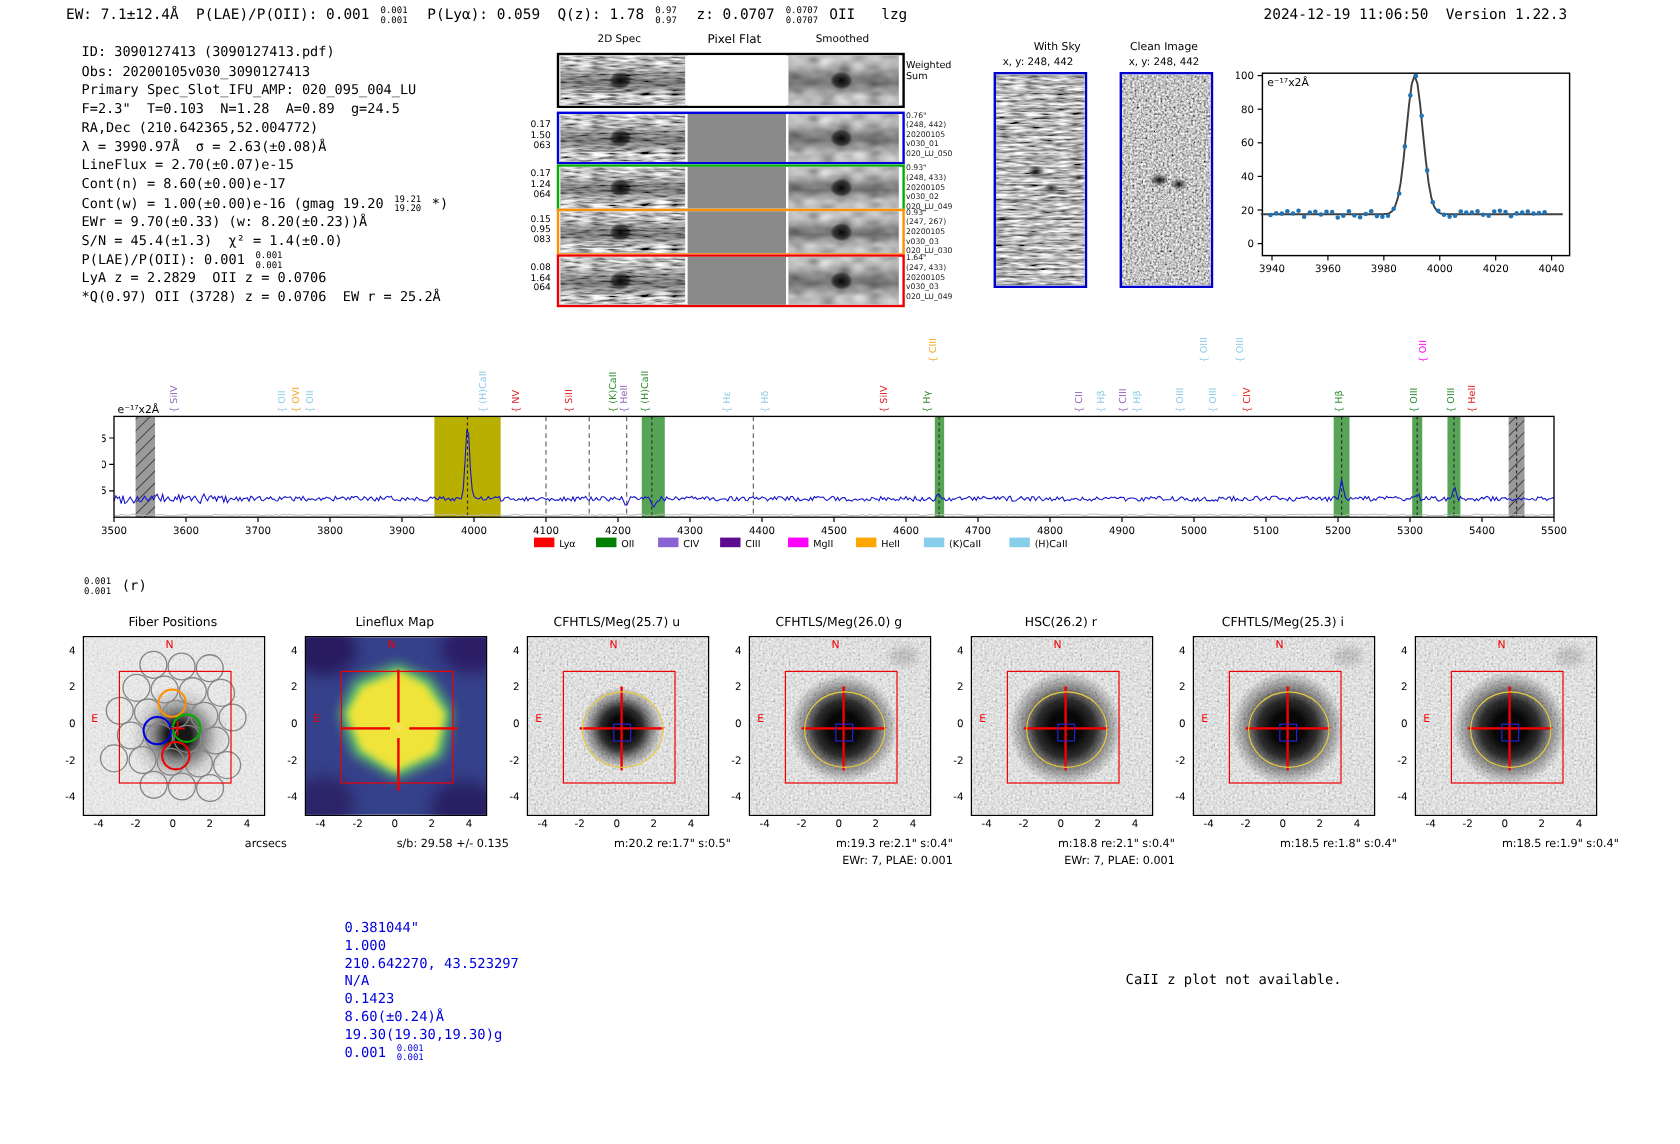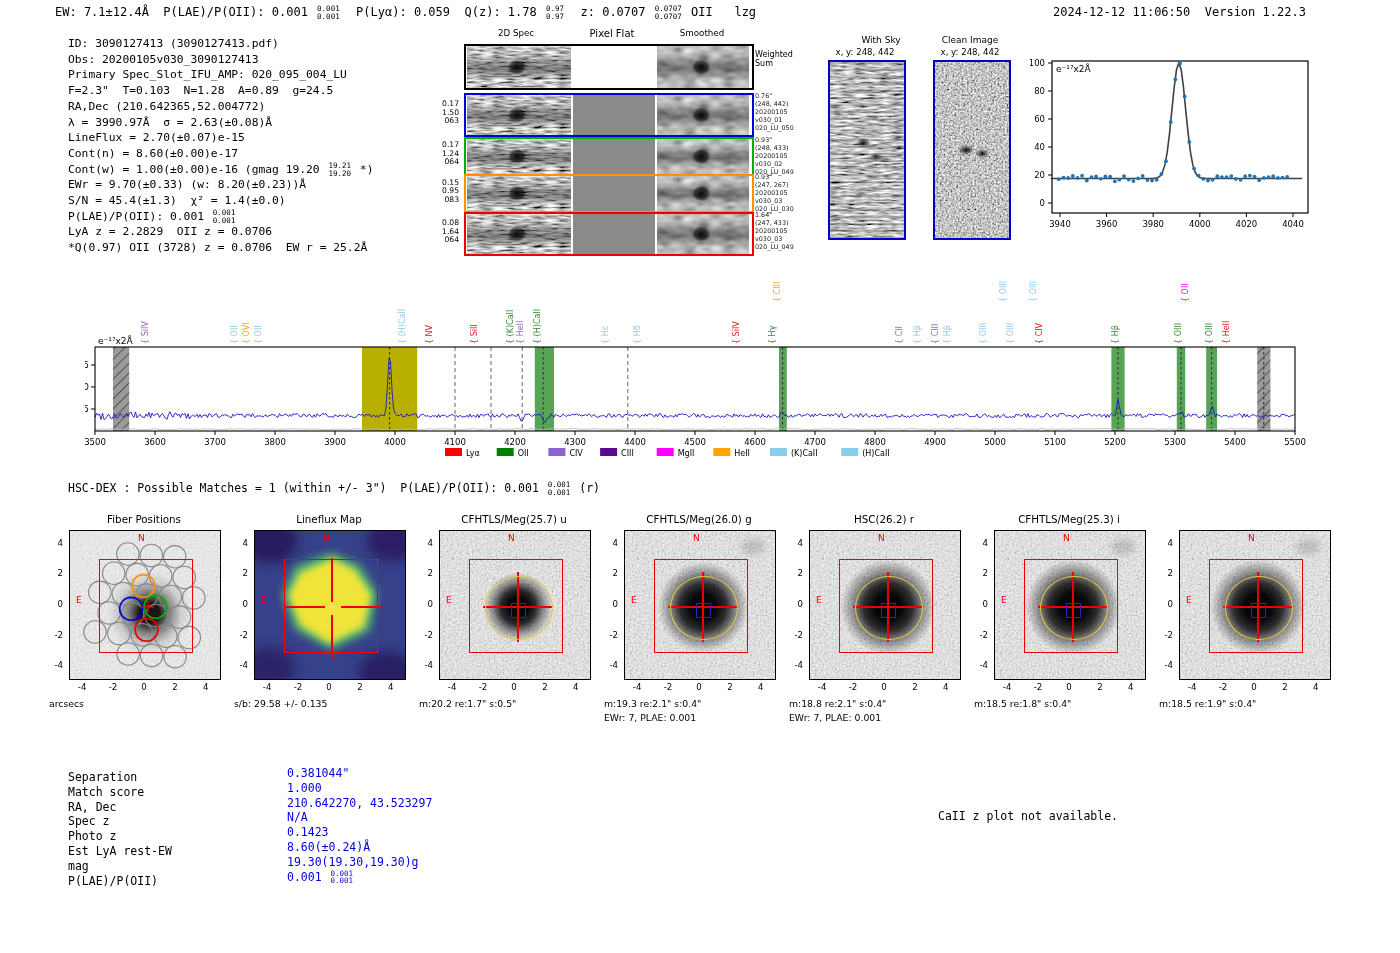--- a/index.html
+++ b/index.html
@@ -10,21 +10,21 @@
   .frac{display:inline-flex;flex-direction:column;vertical-align:middle;
         font-size:7.5px;line-height:7.6px;margin:0 2px;text-align:left;}
   #header{left:55px;top:5px;font-size:12px;white-space:pre;}
   #timestamp{left:1053px;top:5px;font-size:12px;white-space:pre;}
   #info{left:68px;top:36px;font-size:11.3px;line-height:15.7px;white-space:pre;}
   #hscdex{left:68px;top:481px;font-size:11.5px;white-space:pre;}
   #photz-note{left:938px;top:809px;font-size:11.5px;}
   #matchlabels{left:68px;top:770px;font-size:11.5px;line-height:14.8px;white-space:pre;}
   #matchvalues{left:287px;top:766px;font-size:11.5px;line-height:14.8px;color:#0000dd;white-space:pre;}
   .ptitle{position:absolute;font-size:10.3px;text-align:center;width:170px;}
-  .pcap{position:absolute;font-size:9.3px;text-align:left;width:190px;}
+  .pcap{position:absolute;font-size:9.3px;text-align:right;width:190px;}
   .tick{position:absolute;font-size:8.6px;}
   .sky-title{position:absolute;font-size:9px;text-align:center;width:90px;}
   .sky-coords{position:absolute;font-size:8.6px;text-align:center;width:90px;}
   .l2{line-height:9px;}
 </style>
 </head>
 <body>
 
 <div id="page">
 
@@ -62,21 +62,21 @@
         <feGaussianBlur stdDeviation="1.6"></feGaussianBlur>
       </filter>
       <pattern id="hatch" width="7" height="7" patternTransform="rotate(45)" patternUnits="userSpaceOnUse">
         <rect width="7" height="7" fill="#9a9a9a"></rect>
         <line x1="0" y1="0" x2="0" y2="7" stroke="#333" stroke-width="1.4"></line>
       </pattern>
     </defs>
   </svg>
 
   <div id="header" class="abs mono"><span>EW: 7.1±12.4Å  P(LAE)/P(OII): 0.001 </span><span class="frac"><span>0.001</span><span>0.001</span></span><span>  P(Lyα): 0.059  Q(z): 1.78 </span><span class="frac"><span>0.97</span><span>0.97</span></span><span>  z: 0.0707 </span><span class="frac"><span>0.0707</span><span>0.0707</span></span><span> OII   lzg</span></div>
-  <div id="timestamp" class="abs mono"><span>2024-12-12 11:06:50</span>  <span>Version 1.22.3</span></div>
+  <div id="timestamp" class="abs mono"><span>2024-12-19 11:06:50</span>  <span>Version 1.22.3</span></div>
 
   <div id="info" class="abs mono"><div><span>ID: 3090127413 (3090127413.pdf)</span></div><div><span>Obs: 20200105v030_3090127413</span></div><div><span>Primary Spec_Slot_IFU_AMP: 020_095_004_LU</span></div><div><span>F=2.3"  T=0.103  N=1.28  A=0.89  g=24.5</span></div><div><span>RA,Dec (210.642365,52.004772)</span></div><div><span>λ = 3990.97Å  σ = 2.63(±0.08)Å</span></div><div><span>LineFlux = 2.70(±0.07)e-15</span></div><div><span>Cont(n) = 8.60(±0.00)e-17</span></div><div><span>Cont(w) = 1.00(±0.00)e-16 (gmag 19.20 </span><span class="frac"><span>19.21</span><span>19.20</span></span><span> *)</span></div><div><span>EWr = 9.70(±0.33) (w: 8.20(±0.23))Å</span></div><div><span>S/N = 45.4(±1.3)  χ² = 1.4(±0.0)</span></div><div><span>P(LAE)/P(OII): 0.001 </span><span class="frac"><span>0.001</span><span>0.001</span></span></div><div><span>LyA z = 2.2829  OII z = 0.0706</span></div><div><span>*Q(0.97) OII (3728) z = 0.0706  EW r = 25.2Å</span></div></div>
 
   <div id="spec2d" class="abs" style="left:425px;top:28px;width:420px;height:235px">
       <div class="abs" style="left:46px;top:0;width:90px;text-align:center;font-size:8.7px">2D Spec</div>
       <div class="abs" style="left:142px;top:0;width:90px;text-align:center;font-size:10px">Pixel Flat</div>
       <div class="abs" style="left:232px;top:0;width:90px;text-align:center;font-size:8.7px">Smoothed</div>
       <div class="abs" style="left:39px;top:16px;width:286px;height:42px;border:2px solid #000;background:#fff">
         <div class="abs" style="left:1px;top:0px;width:104px;height:42px;overflow:hidden;background:#bbb">
           <svg width="104" height="42" style="position:absolute;left:0;top:0">
@@ -385,21 +385,21 @@
       <rect x="571.7" y="190" width="17" height="8" fill="#ff00ff"></rect>
       <text x="592.7" y="197.5" font-size="8" font-family="DejaVu Sans">MgII</text>
       <rect x="628.3000000000001" y="190" width="17" height="8" fill="#ffa500"></rect>
       <text x="649.3000000000001" y="197.5" font-size="8" font-family="DejaVu Sans">HeII</text>
       <rect x="684.9000000000001" y="190" width="17" height="8" fill="#87ceeb"></rect>
       <text x="705.9000000000001" y="197.5" font-size="8" font-family="DejaVu Sans">(K)CaII</text>
       <rect x="756.2" y="190" width="17" height="8" fill="#87ceeb"></rect>
       <text x="777.2" y="197.5" font-size="8" font-family="DejaVu Sans">(H)CaII</text>
     </svg>
 
-  <div id="hscdex" class="abs mono"><span>HSC-DEX : Possible Matches = 1 (within +/- 3")  P(LAE)/P(OII): 0.001 </span><span class="frac"><span>0.001</span><span>0.001</span></span><span> (r)</span></div>
+  <div id="hscdex" class="abs mono"><span class="frac"><span>0.001</span><span>0.001</span></span><span> (r)</span></div>
 
   <div id="cutouts">
       <div class="ptitle" style="left:59px;top:513px">Fiber Positions</div>
       <div class="tick" style="left:47px;top:537.971px;width:16px;text-align:right">4</div>
       <div class="tick" style="left:47px;top:568.491px;width:16px;text-align:right">2</div>
       <div class="tick" style="left:47px;top:599.011px;width:16px;text-align:right">0</div>
       <div class="tick" style="left:47px;top:629.531px;width:16px;text-align:right">-2</div>
       <div class="tick" style="left:47px;top:660.0509999999999px;width:16px;text-align:right">-4</div>
       <div class="tick" style="left:72.14099999999999px;top:682px;width:20px;text-align:center">-4</div>
       <div class="tick" style="left:103.061px;top:682px;width:20px;text-align:center">-2</div>
@@ -604,18 +604,17 @@
         <div class="abs" style="left:28.6px;top:28.2px;width:92.8px;height:91.6px;border:1.3px solid #f00000"></div>
         <div class="abs" style="left:68px;top:2px;color:#f00000;font-size:9px">N</div>
         <div class="abs" style="left:6px;top:64px;color:#f00000;font-size:9px">E</div>
         <div class="abs" style="left:77px;top:41px;width:1.5px;height:70px;background:#f00000"></div>
         <div class="abs" style="left:43px;top:75px;width:70px;height:1.5px;background:#f00000"></div>
         <div class="abs" style="left:45px;top:45px;width:66px;height:62px;border:1.4px solid #e8c93c;border-radius:50%"></div>
         <div class="abs" style="left:71px;top:72px;width:13px;height:13px;border:1.5px solid #2424cc"></div>
       </div>
     </div>
 
-  <div id="matchlabels" class="abs mono"><div>Separation</div><div>Match score</div><div>RA, Dec</div><div>Spec z</div><div>Photo z</div><div>Est LyA rest-EW</div><div>mag</div><div>P(LAE)/P(OII)</div></div>
   <div id="matchvalues" class="abs mono"><div>0.381044"</div><div>1.000</div><div>210.642270, 43.523297</div><div>N/A</div><div>0.1423</div><div>8.60(±0.24)Å</div><div>19.30(19.30,19.30)g</div><div><span>0.001 </span><span class="frac"><span>0.001</span><span>0.001</span></span></div></div>
 
   <div id="photz-note" class="abs mono">CaII z plot not available.</div>
 
 </div>
 
 </body></html>

